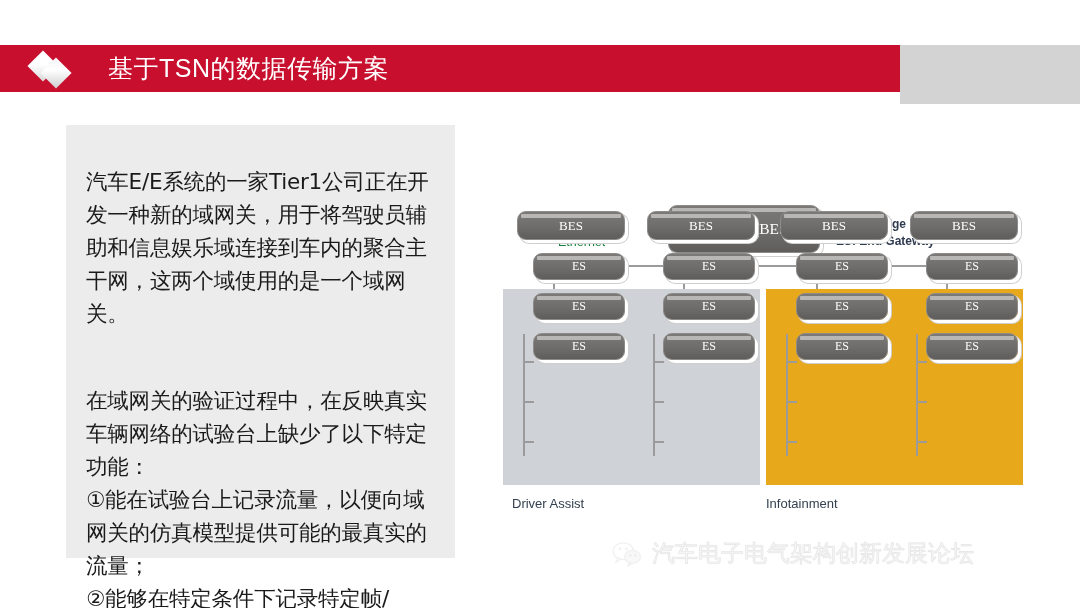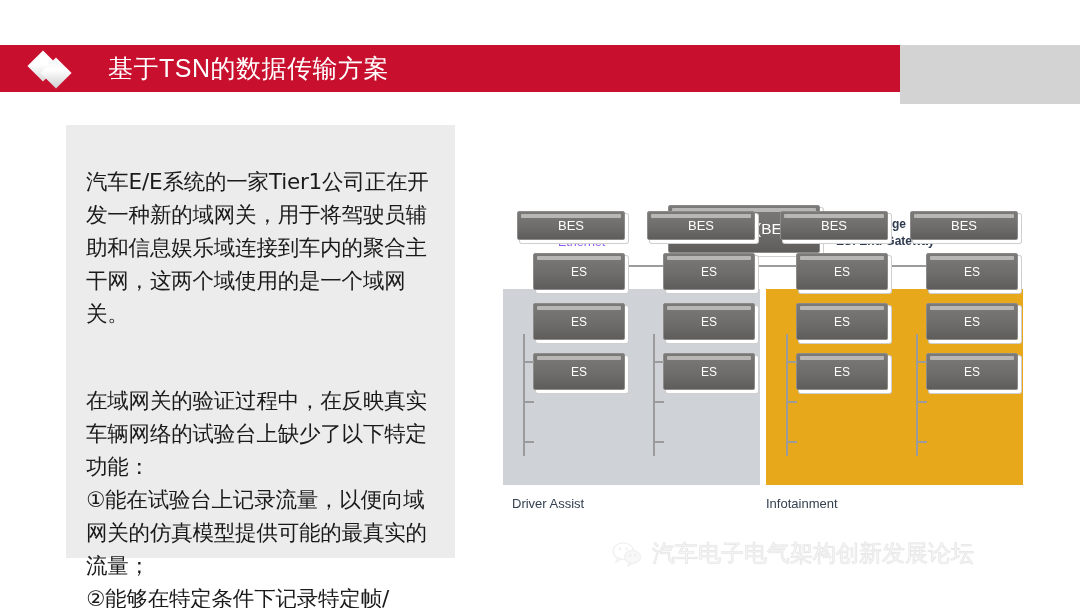--- a/index.html
+++ b/index.html
@@ -67,61 +67,62 @@
     position:absolute;left:495px;top:195px;width:560px;height:325px;
   }
   
   #gateway-box{
     position:absolute;left:173px;top:10px;width:152px;height:48px;
   }
   .node{
     position:relative;
     background:linear-gradient(180deg,#7c7a78 0%,#6f6d6b 55%,#5f5d5b 100%);
     border:1px solid #8d8b89;
-    border-radius:2px;
+    border-radius:9px;
     box-shadow:3px 3px 0 #ffffff, 3px 3px 0 1px #cfcfcf;
     display:flex;align-items:center;justify-content:center;
     color:#ffffff;
     box-sizing:border-box;
+    font-family:Liberation Serif, serif;
   }
   .node::before{
     content:"";position:absolute;left:3px;right:3px;top:2px;height:4px;
     background:#b9b7b5;border-radius:1px;
   }
   #gateway-label{font-size:15.5px;font-weight:500;}
 
   
   .wire{position:absolute;background:#9b9b9b;}
   .wire-v{width:1.5px;}
   .wire-h{height:1.5px;}
 
   #ethernet-label{
     position:absolute;left:63px;top:40px;
-    font-size:12.5px;color:#8b5cf6;
+    font-size:12.5px;color:#15803d;
   }
   #legend{
     position:absolute;left:341px;top:21px;
     font-size:12px;color:#2e3a4f;font-weight:bold;line-height:17px;
   }
 
   
   .domain-panel{
     position:absolute;top:94px;width:257px;height:196px;
   }
   #panel-driver-assist{left:8px;background:#cfd2d6;}
   #panel-infotainment{left:271px;background:#E8A81C;}
   .panel-label{
     position:absolute;top:301px;font-size:13px;color:#33404f;
   }
   #label-driver-assist{left:17px;}
   #label-infotainment{left:271px;}
 
   .cluster{position:absolute;top:16px;width:110px;}
   .bes-node{width:108px;height:29px;font-size:13px;}
-  .es-node{width:92px;height:37px;font-size:12px;margin-left:16px;}
+  .es-node{width:92px;height:27px;font-size:12px;margin-left:16px;}
   .node-row{margin-top:13px;}
 
   
   #watermark{
     position:absolute;left:612px;top:538px;
     display:flex;align-items:center;gap:10px;
     opacity:0.62;
   }
   #wechat-icon{width:30px;height:26px;flex:none;}
   #watermark-text{

